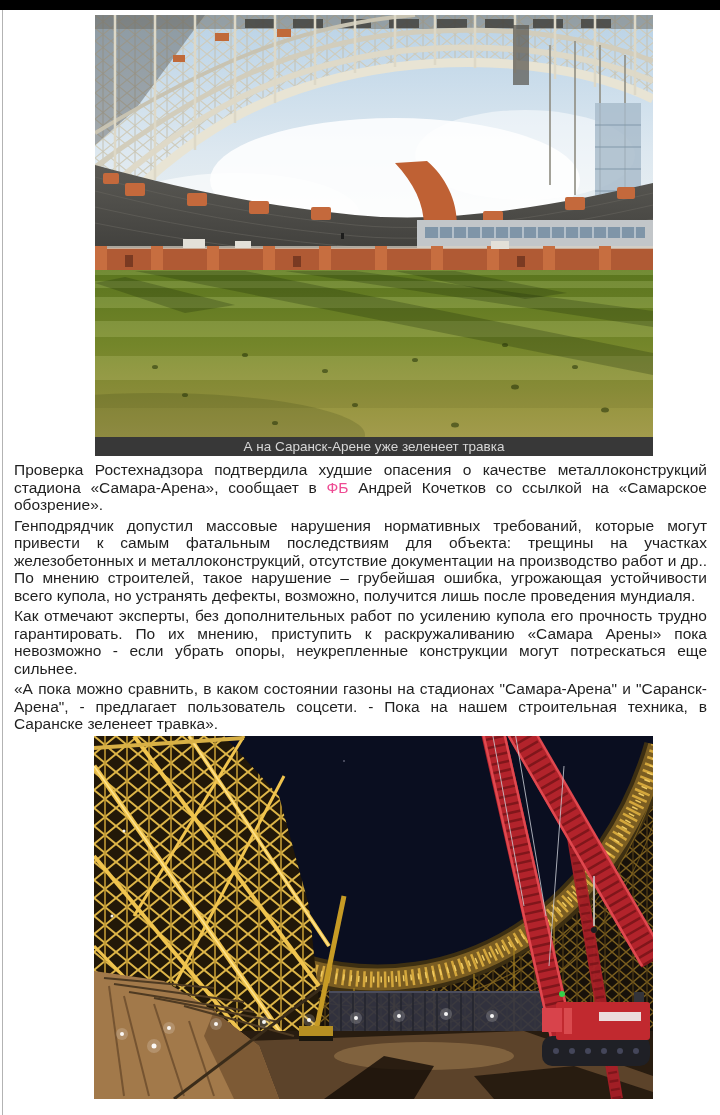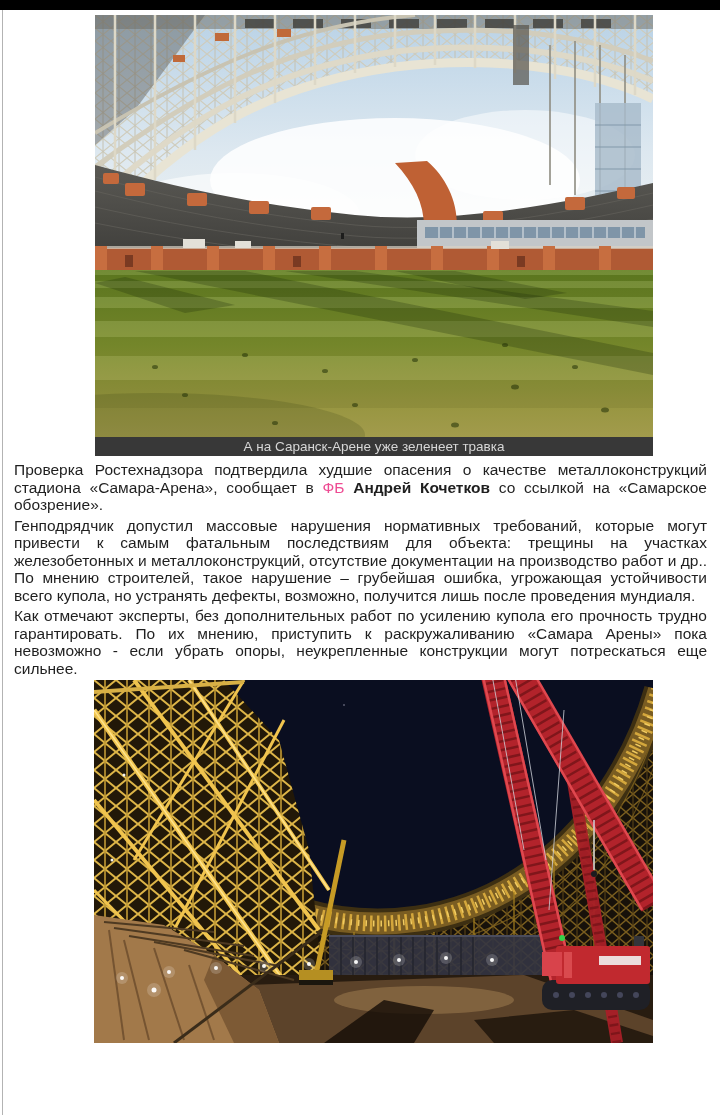--- a/index.html
+++ b/index.html
@@ -26,21 +26,21 @@
   }
   .article{position:absolute;left:0;top:461px;width:720px;}
   .textcol{margin:0 13px 0 14px;}
   .textcol p{
     margin:0 0 3px 0;
     font-size:15.5px;line-height:17.5px;
     text-align:justify;
   }
   .textcol p.author{text-align:left;margin-bottom:0;}
   a.pink, span.pink{color:var(--pink);text-decoration:none;cursor:pointer;}
-  b.person{font-weight:bold;}
+  b.person{font-weight:normal;}
   .fig2{margin:2px 0 0 94px;width:559px;}
   .fig2 svg{display:block;}
 </style>
 </head>
 <body>
 
 <div class="topbar"></div>
 <div class="hairline"></div>
 
 <figure class="fig1">
@@ -236,20 +236,21 @@
     </g>
   </svg>
   <figcaption class="caption">А на Саранск-Арене уже зеленеет травка</figcaption>
 </figure>
 
 <div class="article">
   <div class="textcol">
     <p><span>Проверка Ростехнадзора подтвердила худшие опасения о качестве металлоконструкций стадиона «Самара-Арена», сообщает в </span><a class="pink" href="#">ФБ</a><b class="person"> Андрей Кочетков</b><span> со ссылкой на «Самарское обозрение».</span></p>
     <p>Генподрядчик допустил массовые нарушения нормативных требований, которые могут привести к самым фатальным последствиям для объекта: трещины на участках железобетонных и металлоконструкций, отсутствие документации на производство работ и др.. По мнению строителей, такое нарушение – грубейшая ошибка, угрожающая устойчивости всего купола, но устранять дефекты, возможно, получится лишь после проведения мундиаля.</p>
     <p>Как отмечают эксперты, без дополнительных работ по усилению купола его прочность трудно гарантировать. По их мнению, приступить к раскружаливанию «Самара Арены» пока невозможно - если убрать опоры, неукрепленные конструкции могут потрескаться еще сильнее.</p>
+    <p>«А пока можно сравнить, в каком состоянии газоны на стадионах "Самара-Арена" и "Саранск-Арена", - предлагает пользователь соцсети. - Пока на нашем строительная техника, в Саранске зеленеет травка».</p>
   </div>
 
   <figure class="fig2">
     <svg width="559" height="363" viewBox="0 0 559 363">
       <defs>
         <pattern id="goldA" width="14" height="12" patternUnits="userSpaceOnUse">
           <path d="M0,12 L14,0 M0,0 L14,12" stroke="#c89a2e" stroke-width="1.4" fill="none"></path>
           <path d="M7,0 L7,12" stroke="#9a7420" stroke-width="1" fill="none"></path>
         </pattern>
         <pattern id="goldB" width="22" height="18" patternUnits="userSpaceOnUse">

